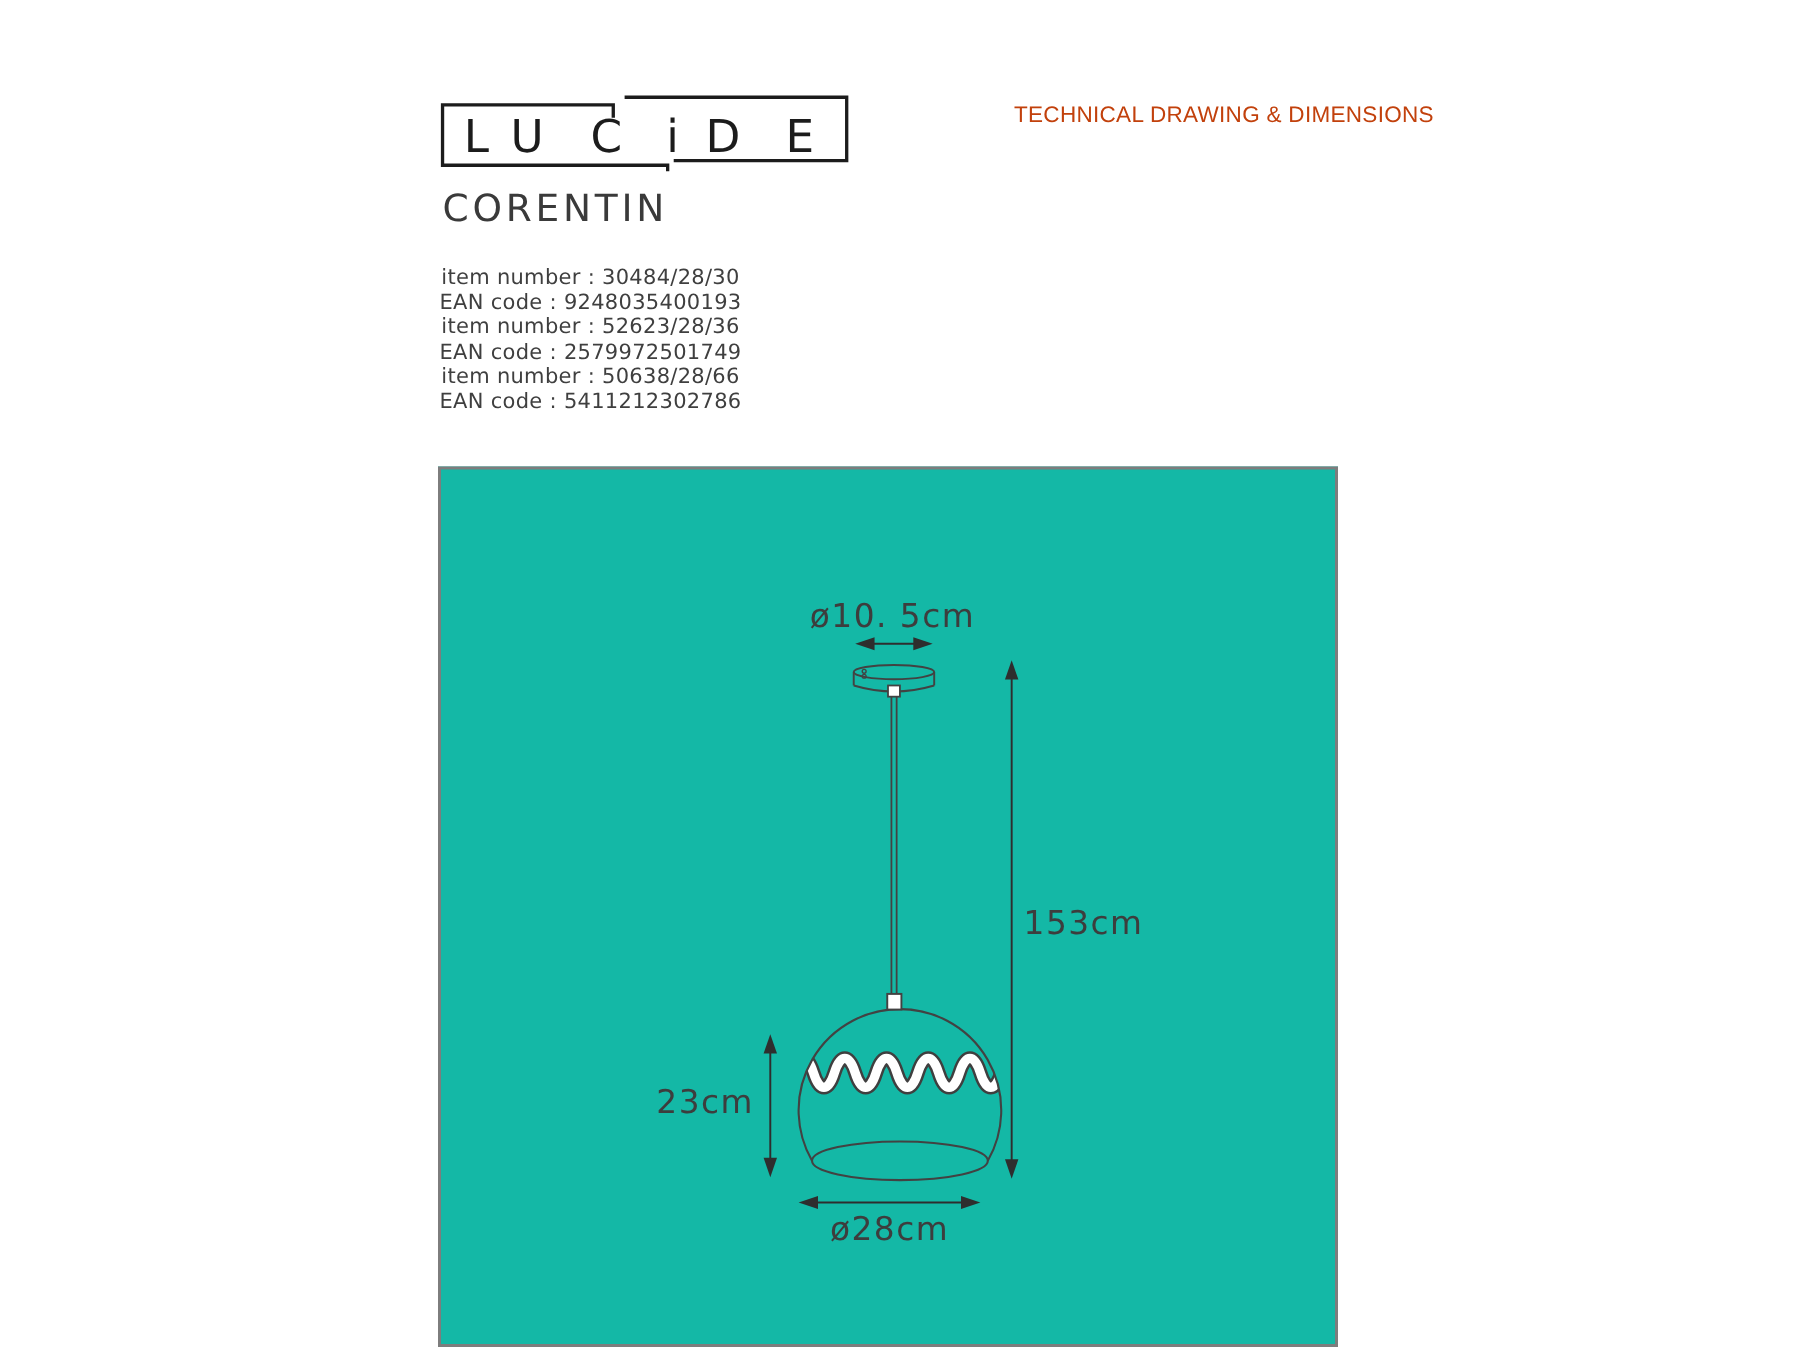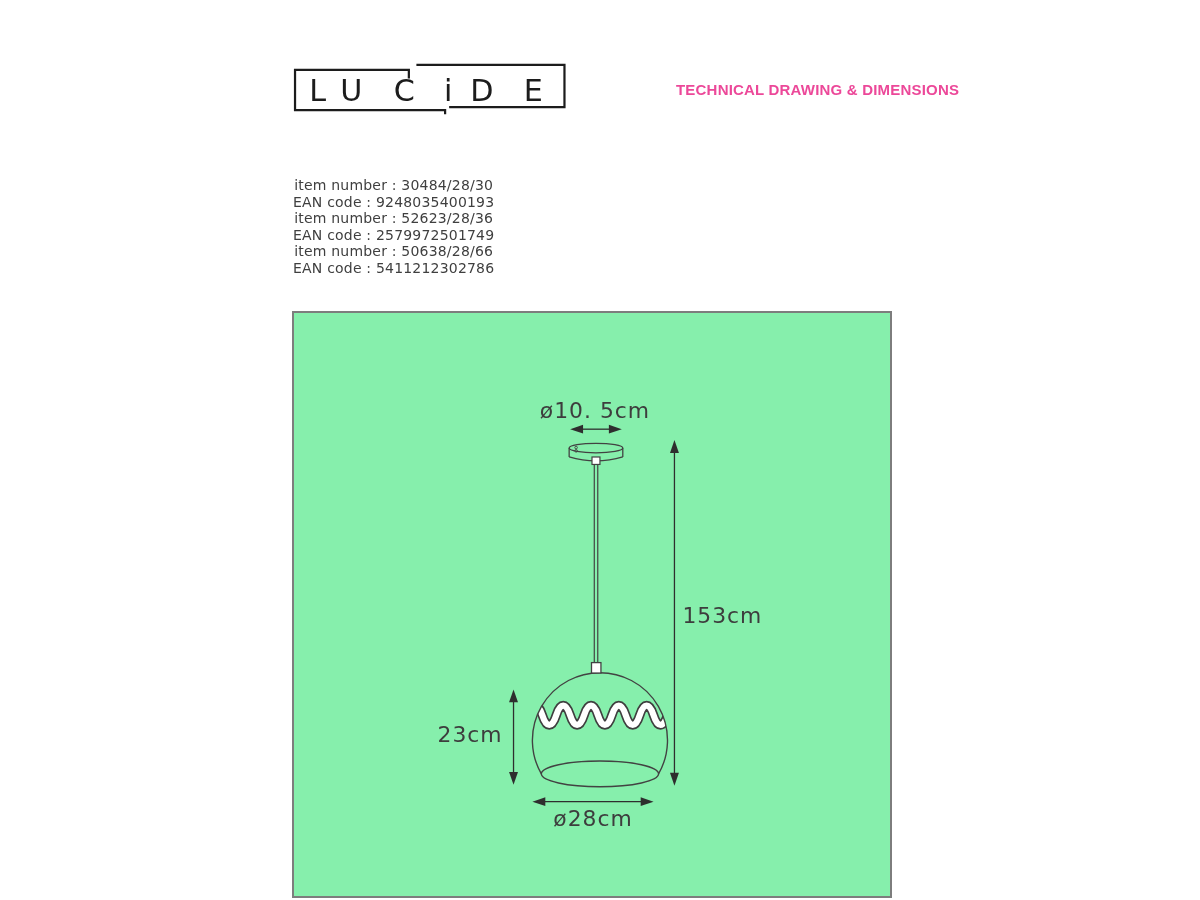--- a/index.html
+++ b/index.html
@@ -11,37 +11,37 @@
     font-family:"DejaVu Sans", sans-serif;
     color:#3d3d3d;
   }
   .logo-svg{position:absolute;left:291px;top:58px;width:278px;height:60px;}
   .product-name{
     position:absolute;left:295px;top:124px;
     font-size:25px;letter-spacing:2.5px;font-weight:400;color:#3a3a3a;
     margin:0;
   }
   .doc-title{
-    position:absolute;left:676px;top:81px;
+    position:absolute;left:676px;top:68px;
     font-family:"Liberation Sans", sans-serif;
-    font-size:15px;font-weight:700;letter-spacing:0.2px;color:#ec4899;
+    font-size:15px;font-weight:400;letter-spacing:0.2px;color:#c2410c;
     white-space:nowrap;
   }
   .codes{
     position:absolute;left:293px;top:177px;
     font-size:14px;line-height:16.6px;letter-spacing:0.2px;color:#3f3f3f;
     white-space:nowrap;
     text-align:center;
   }
   .drawing-box{
     position:absolute;left:292px;top:311px;
     width:600px;height:587px;
     border:2px solid #7d7d7d;
     box-sizing:border-box;
-    background:#86efac;
+    background:#14b8a6;
   }
   .drawing-box svg{display:block;width:100%;height:100%;}
   .dim-label{
     font-family:"DejaVu Sans", sans-serif;
     font-size:22px;letter-spacing:1px;fill:#3d3d3d;
   }
   .logo-letter{
     font-family:"DejaVu Sans", sans-serif;
     font-size:30px;fill:#1c1c1c;
   }
@@ -59,20 +59,21 @@
     <g>
       <text class="logo-letter" x="18" y="42">L</text>
       <text class="logo-letter" x="49" y="42">U</text>
       <text class="logo-letter" x="102" y="42">C</text>
       <text class="logo-letter" x="152" y="42">i</text>
       <text class="logo-letter" x="178" y="42">D</text>
       <text class="logo-letter" x="231" y="42">E</text>
     </g>
   </svg>
 
+  <h1 class="product-name">CORENTIN</h1>
 
   <div class="doc-title">TECHNICAL DRAWING &amp; DIMENSIONS</div>
 
   <div class="codes" id="codes">
       <div>item number : 30484/28/30</div>
       <div>EAN code : 9248035400193</div>
       <div>item number : 52623/28/36</div>
       <div>EAN code : 2579972501749</div>
       <div>item number : 50638/28/66</div>
       <div>EAN code : 5411212302786</div>

